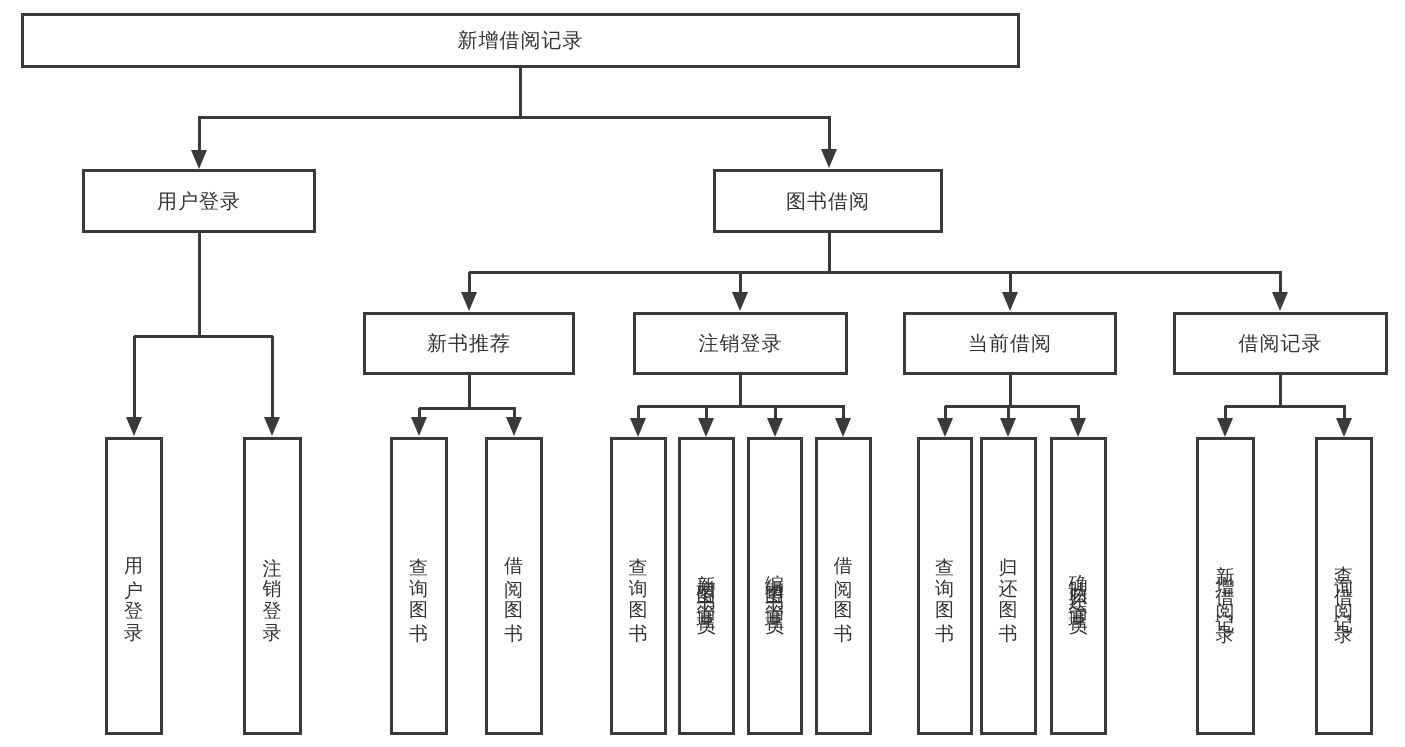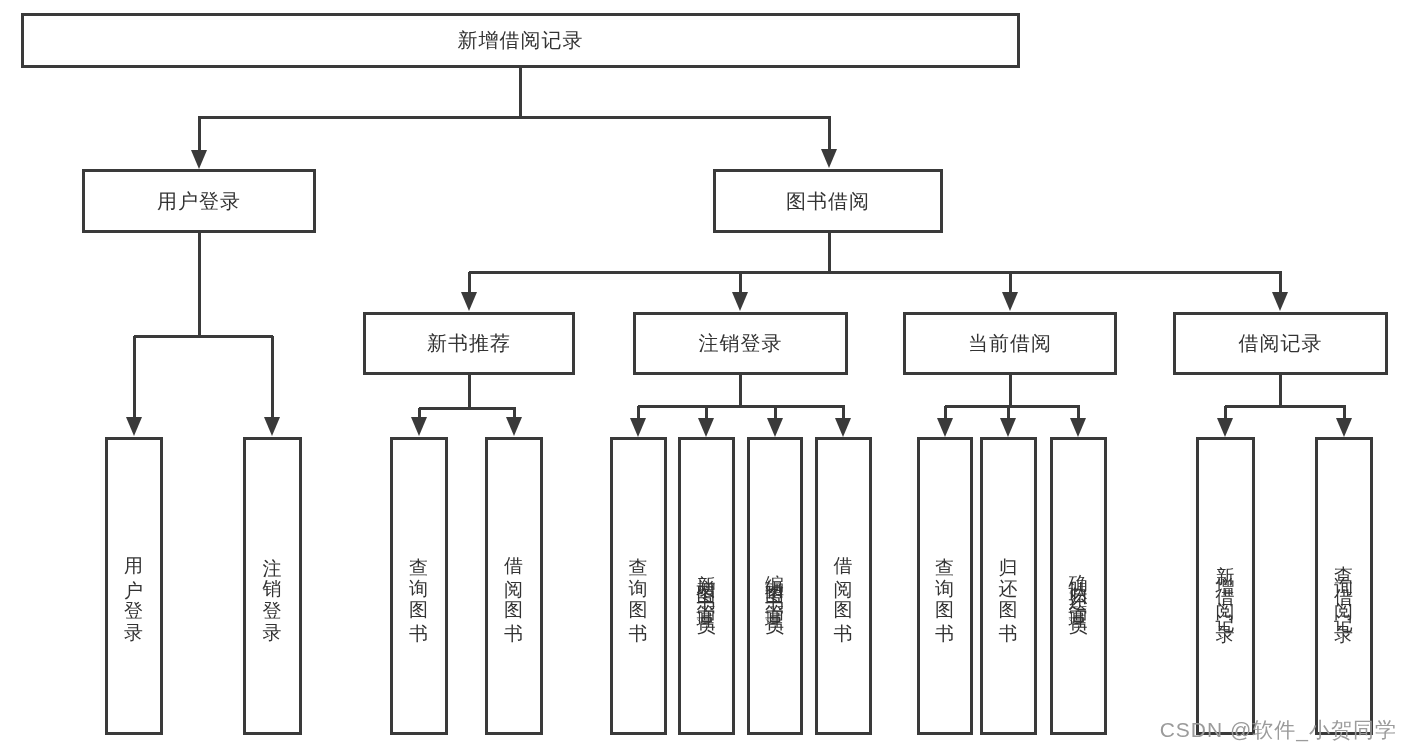--- a/index.html
+++ b/index.html
@@ -189,14 +189,13 @@
       <div class="cline" style="left: 1077px; top: 406px; width: 3px; height: 17px;"></div>
       <div class="carrow" style="left: 1070px; top: 418px;"></div>
       <div class="cline" style="left: 1279px; top: 375px; width: 3px; height: 32px;"></div>
       <div class="cline" style="left: 1225px; top: 405px; width: 121px; height: 3px;"></div>
       <div class="cline" style="left: 1224px; top: 406px; width: 3px; height: 17px;"></div>
       <div class="carrow" style="left: 1217px; top: 418px;"></div>
       <div class="cline" style="left: 1343px; top: 406px; width: 3px; height: 17px;"></div>
       <div class="carrow" style="left: 1336px; top: 418px;"></div>
     </div>
 
-  <div class="watermark">CSDN @软件_小贺同学</div>
 </div>
 
 </body></html>

